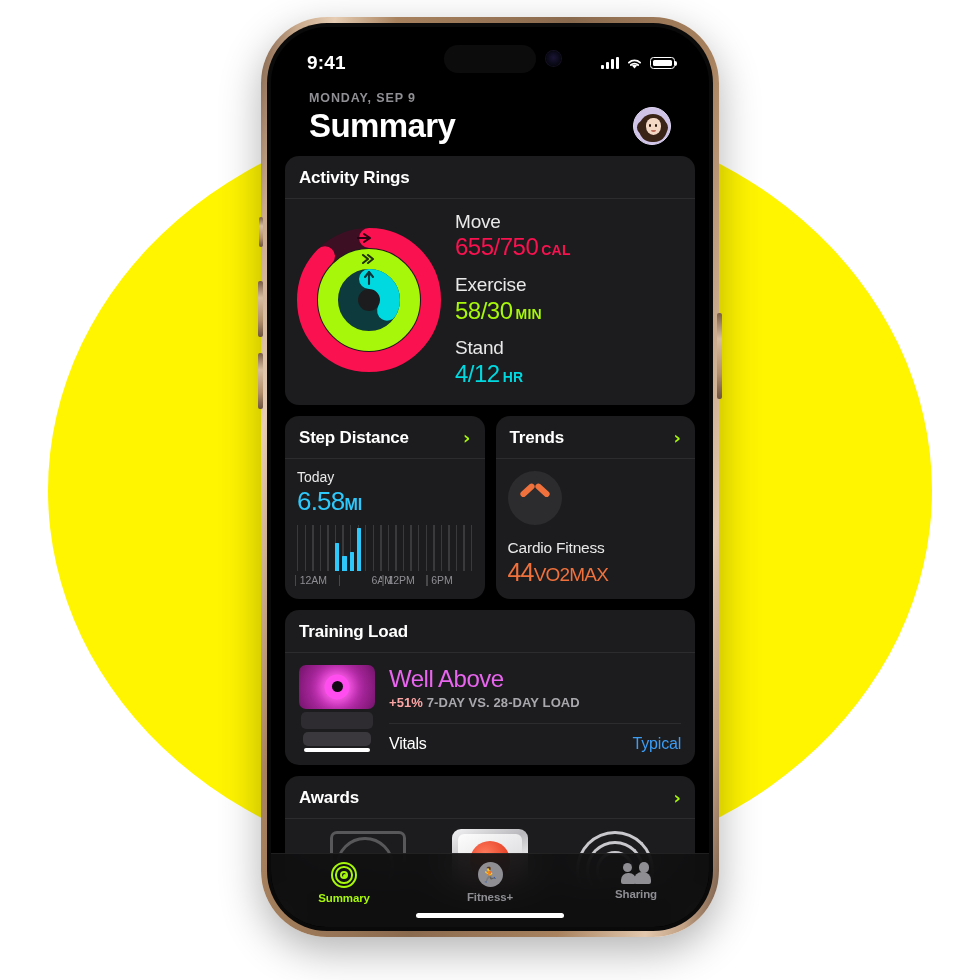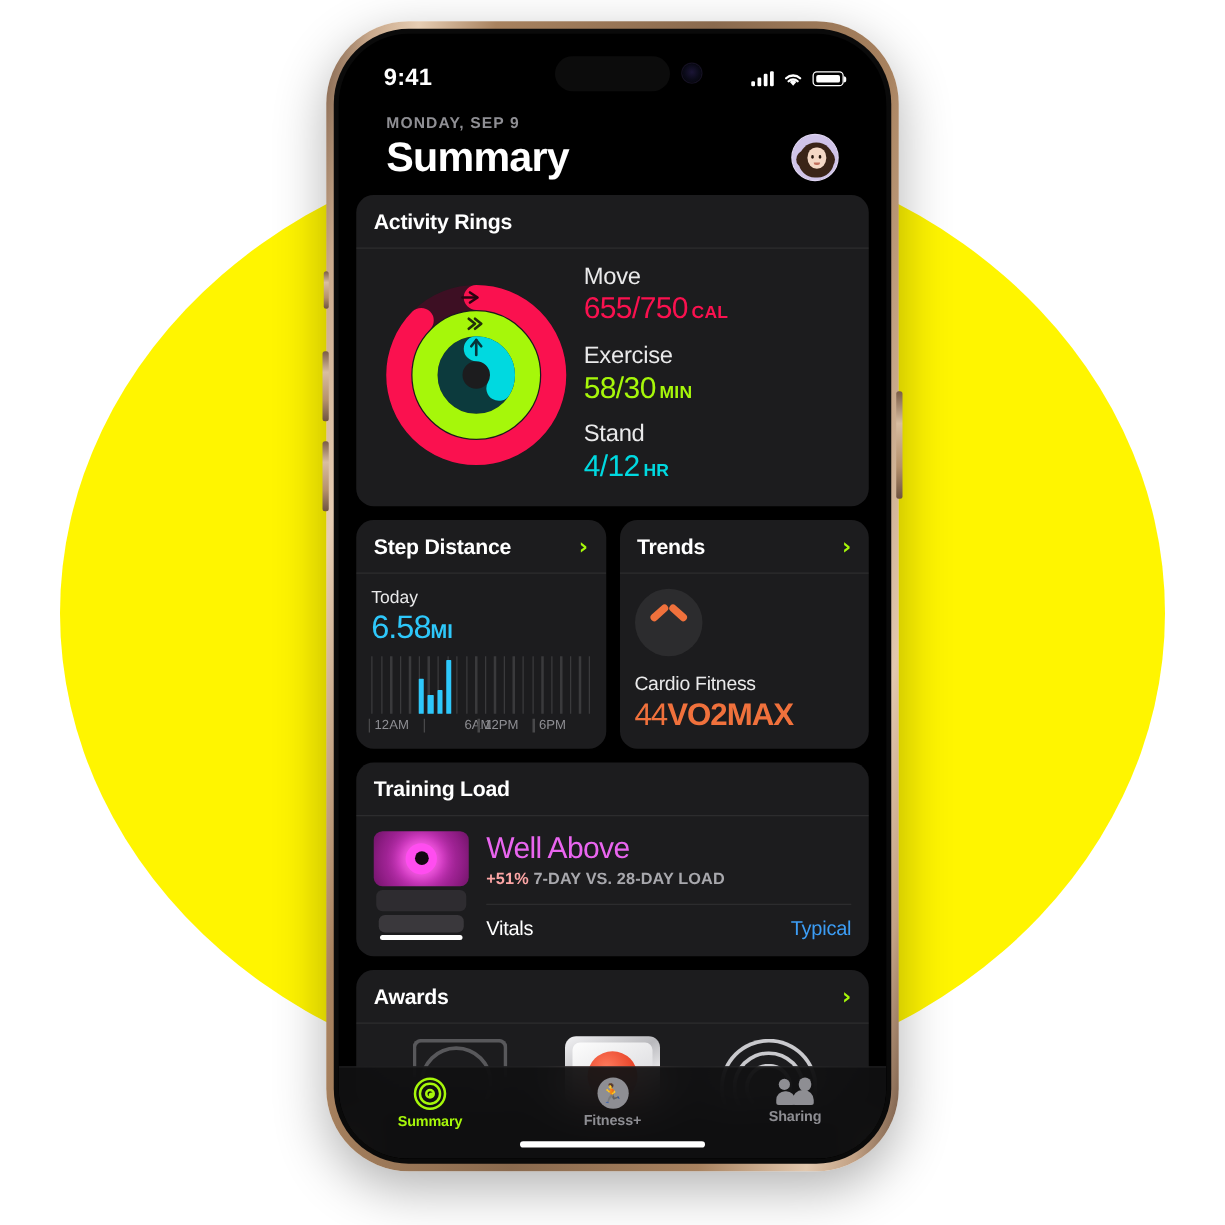--- a/index.html
+++ b/index.html
@@ -110,21 +110,21 @@
   .card { background:#1c1c1e; border-radius:14px; margin-top:11px; overflow:hidden; }
   .card-head {
     display:flex; align-items:center; padding: 12px 14px 10px 14px;
     border-bottom: 1px solid #2c2c2e;
   }
   .card-title { color:#fff; font-size:17px; font-weight:700; letter-spacing:-.2px; }
   .chev { margin-left:auto; color:#A6F70A; font-size:18px; font-weight:700; line-height:1;
           font-family:"DejaVu Sans", sans-serif; }
 
   
-  .rings-body { display:flex; align-items:center; padding: 12px 14px 16px 16px; }
+  .rings-body { display:flex; align-items:center; padding: 12px 14px 16px 4px; }
   .rings-wrap { position:relative; width:160px; height:160px; flex:0 0 160px; }
   .ring-legend { padding-left: 6px; }
   .leg-group { margin-bottom: 12px; }
   .leg-group:last-child{margin-bottom:0;}
   .leg-name { color:#e9e9ea; font-size:19px; font-weight:400; letter-spacing:-.2px; line-height:1.18; }
   .leg-val  { font-size:24px; font-weight:500; letter-spacing:-.5px; line-height:1.2; }
   .leg-unit { font-size:14px; font-weight:700; letter-spacing:.2px; margin-left:3px; }
 
   
   .duo { display:flex; gap:11px; margin-top:11px; }
@@ -146,21 +146,21 @@
   .tr-circle { width:54px; height:54px; border-radius:50%; background:#2c2c2e;
                display:flex; align-items:center; justify-content:center; }
   .tr-chev { width:26px; height:13px; position:relative; }
   .tr-chev::before, .tr-chev::after{
     content:""; position:absolute; top:2px; width:17px; height:5.5px; background:#F0713C;
     border-radius:3px;}
   .tr-chev::before{ left:-1px; transform:rotate(-42deg); transform-origin: left center;}
   .tr-chev::after { right:-1px; transform:rotate(42deg); transform-origin: right center;}
   .tr-name { color:#e9e9ea; font-size:15.5px; margin-top:14px; letter-spacing:-.2px;}
   .tr-val  { color:#F0713C; font-size:25px; font-weight:500; letter-spacing:-.8px; margin-top:1px;}
-  .tr-unit { font-size:25px; font-weight:700; }
+  .tr-unit { font-size:19px; font-weight:400; }
 
   
   .tl-body { display:flex; padding: 12px 14px 0 14px; }
   .tl-stack { position:relative; width:76px; flex:0 0 76px; }
   .tl-thumb { width:76px; height:44px; border-radius:7px; position:relative; overflow:hidden;
     background: radial-gradient(circle at 50% 52%, #e36ad6 0%, #bb2fae 40%, #8d1c83 78%, #6d1465 100%); }
   .tl-ring { position:absolute; left:50%; top:50%; transform:translate(-50%,-50%);
     width:25px; height:25px; border-radius:50%;
     background:#ff4df0;
     box-shadow: 0 0 11px 4px rgba(255,90,235,.85);}

